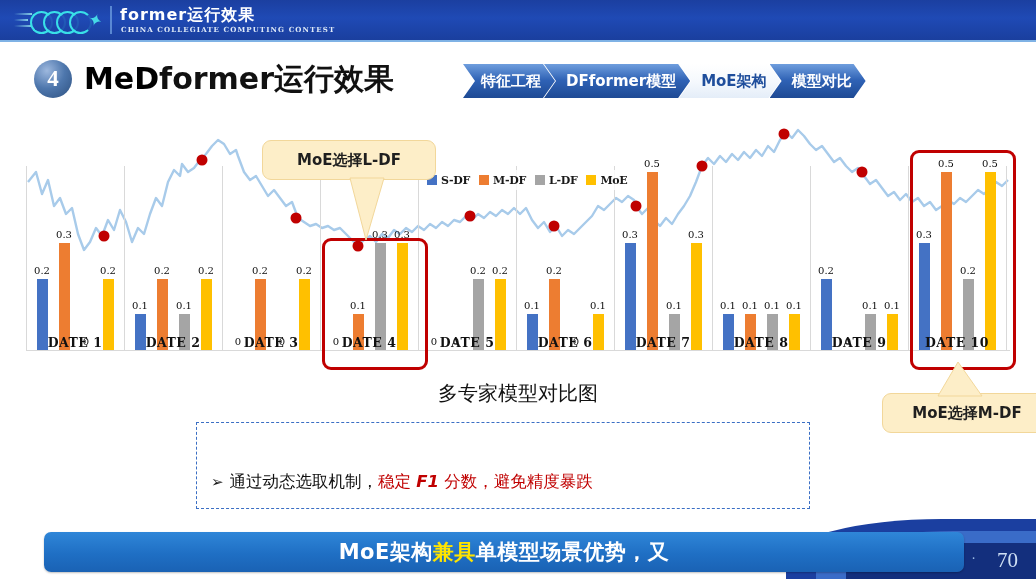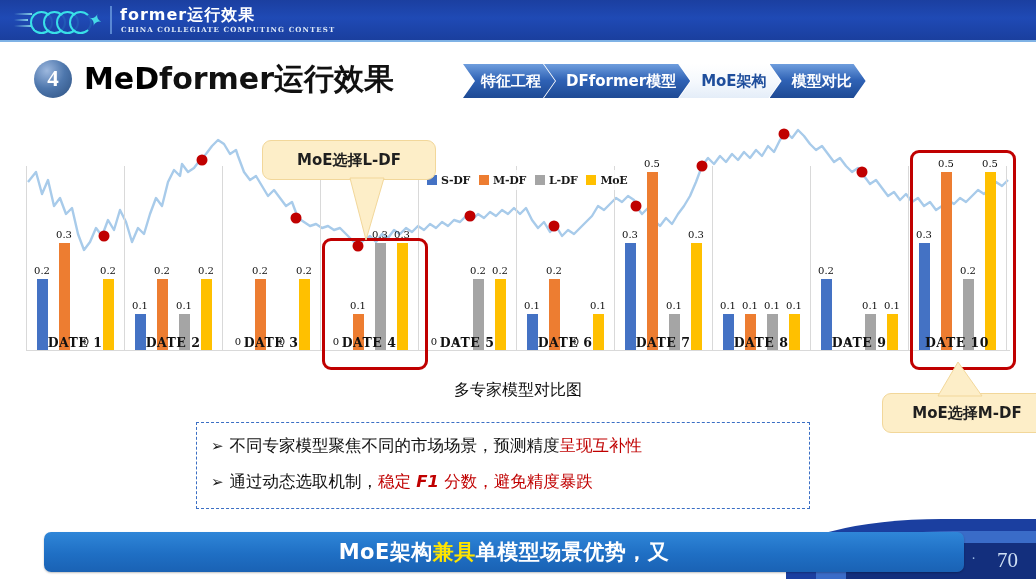--- a/index.html
+++ b/index.html
@@ -121,21 +121,21 @@
   
   .callout{
     position:absolute;background:#fdeec8;border:1px solid #f2d79a;border-radius:9px;
     color:#1f1f1f;font-size:15px;font-weight:bold;font-family:"DejaVu Sans", sans-serif;
     display:flex;align-items:center;justify-content:center;
   }
   .callout-tail{position:absolute;}
 
   .caption{
     position:absolute;left:0;top:380px;width:1036px;text-align:center;
-    font-size:16px;color:#111;font-family:"DejaVu Sans", sans-serif;
+    font-size:20px;color:#111;font-family:"DejaVu Sans", sans-serif;
   }
 
   
   .bullets{
     position:absolute;left:196px;top:422px;width:612px;height:85px;
     border:1.6px dashed #3b6fc4;
   }
   .bline{
     position:absolute;left:14px;font-size:16.5px;font-family:"DejaVu Sans", sans-serif;
     color:#111;white-space:nowrap;
@@ -488,23 +488,20 @@
 <div class="callout" style="left:882px;top:393px;width:168px;height:38px;">
   <span>MoE选择M-DF</span>
 </div>
 <svg class="callout-tail" style="left:930px;top:362px;width:60px;height:36px;">
   <polygon points="28,0 52,34 8,34" fill="#fdeec8" stroke="#f2d79a" stroke-width="1"></polygon>
 </svg>
 
 <div class="caption">多专家模型对比图</div>
 
 <div class="bullets">
-  <div class="bline b1">
-    <span class="arrow">➢</span><span>不同专家模型聚焦不同的市场场景，预测精度</span><span class="red">呈现互补性</span>
-  </div>
   <div class="bline b2">
     <span class="arrow">➢</span><span>通过动态选取机制，</span><span class="red">稳定 </span><span class="red f1">F1</span><span class="red"> 分数，避免精度暴跌</span>
   </div>
 </div>
 
 <div class="footer">
   <div class="f-wave"></div>
   <div class="f-wave2"></div>
   <div class="f-wave3"></div>
 </div>

